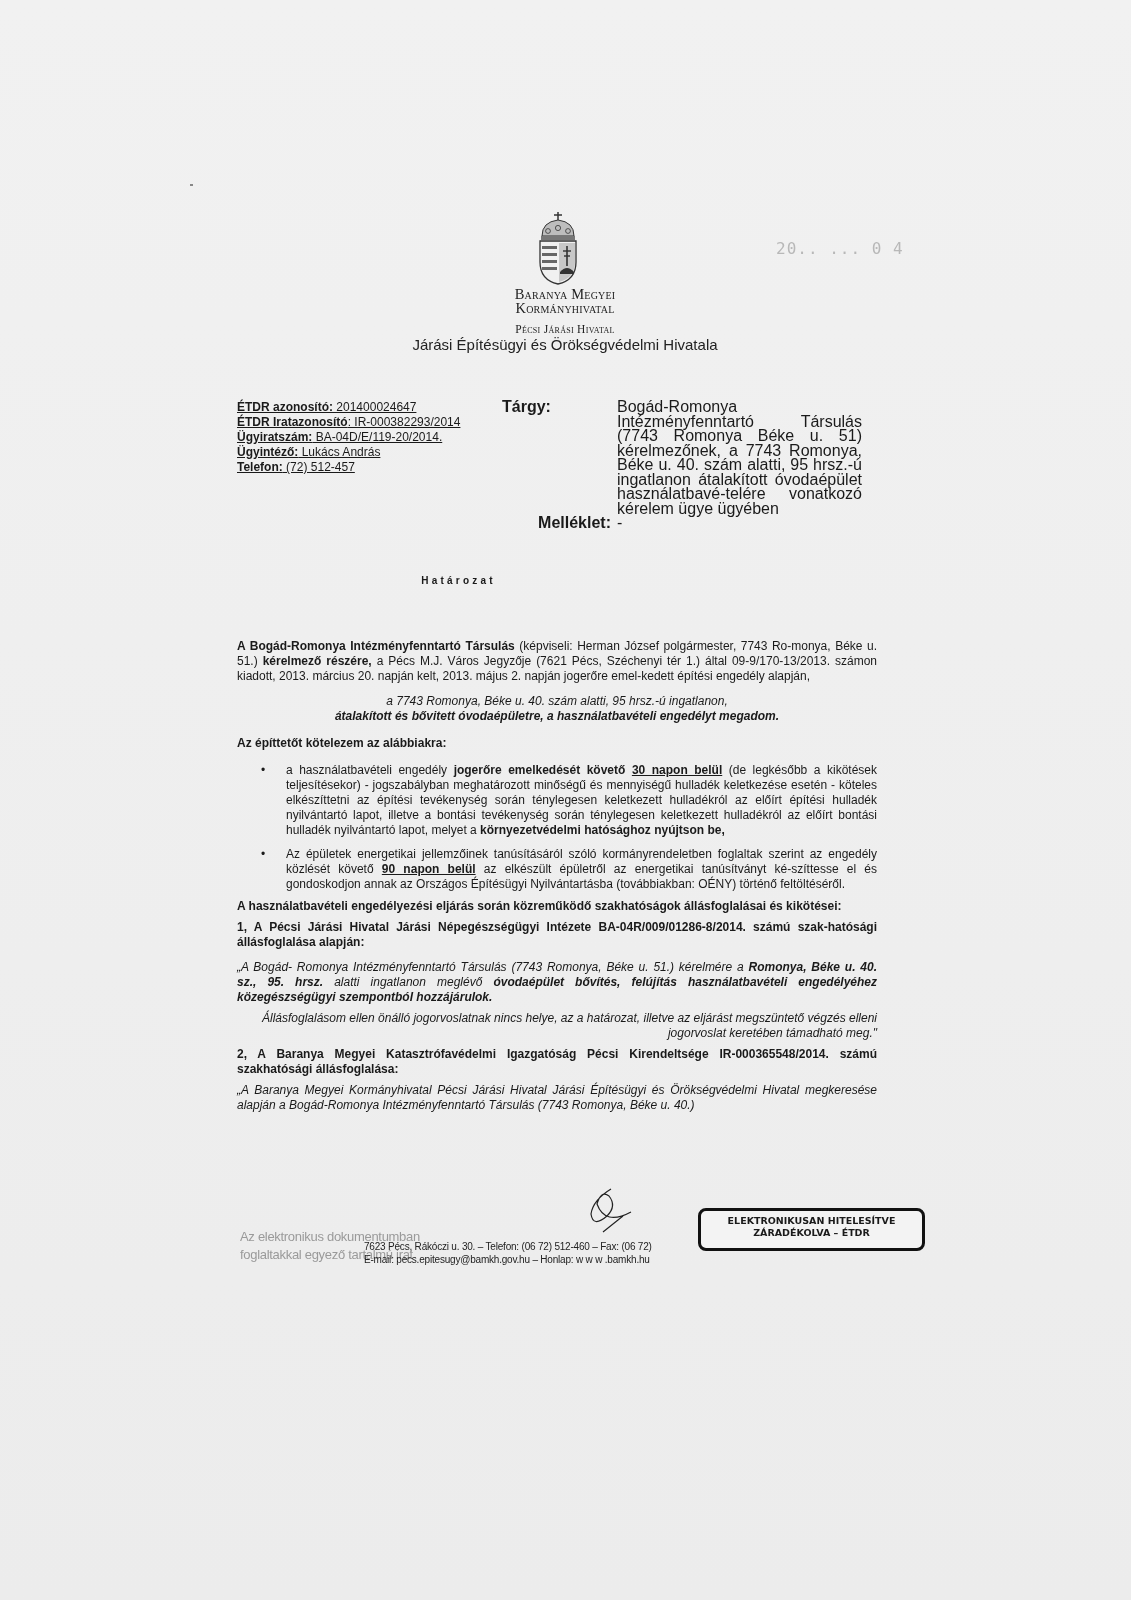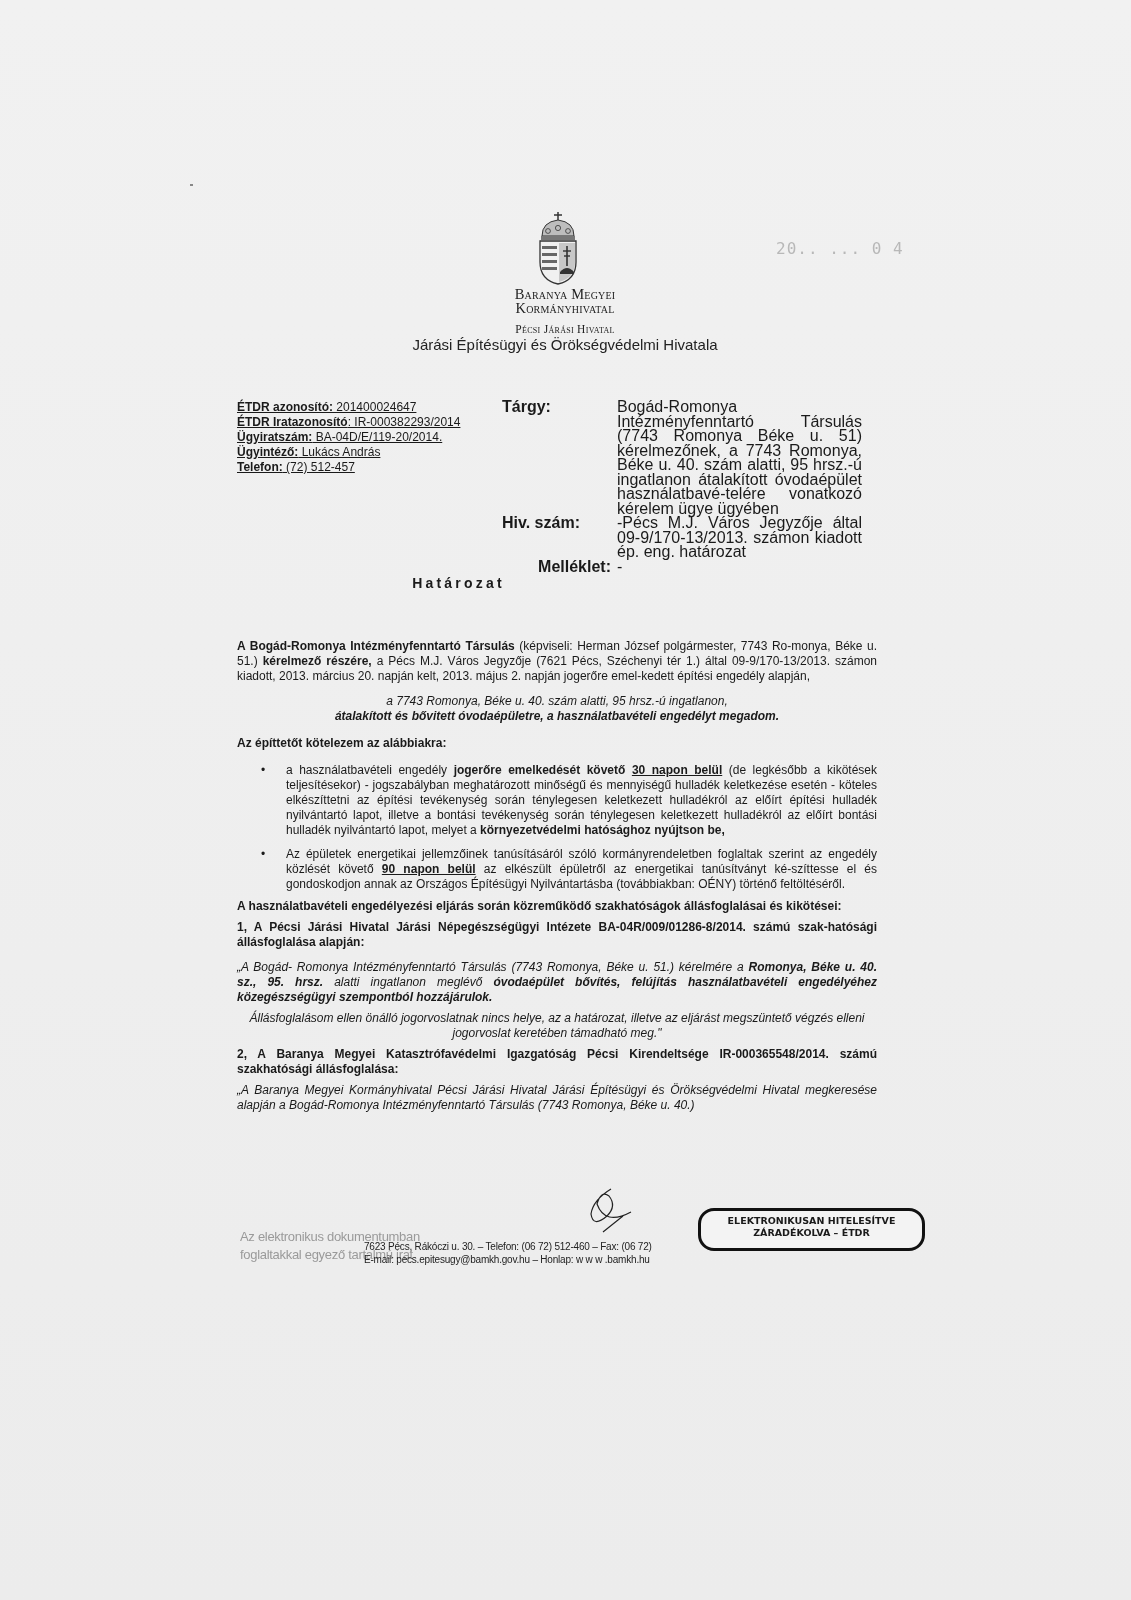--- a/index.html
+++ b/index.html
@@ -103,21 +103,21 @@
       width: 245px;
       text-align: justify;
     }
     
     .title {
       position: absolute;
       left: 0; width: 917px;
       top: 575px;
       text-align: center;
       font-weight: bold;
-      font-size: 14px;
+      font-size: 10px;
       letter-spacing: 3.2px;
     }
     .body {
       position: absolute;
       left: 237px; top: 639px;
       width: 640px;
       font-size: 12px;
       line-height: 15px;
       text-align: justify;
     }
@@ -167,21 +167,21 @@
     .signature {
       position: absolute;
       left: 583px; top: 1186px;
       width: 52px; height: 52px;
     }
     .etdr-box {
       position: absolute;
       left: 698px; top: 1208px;
       width: 221px; height: 33px;
       border: 3px solid #111;
-      border-radius: 16px;
+      border-radius: 8px;
       background: #f3f3f3;
       text-align: center;
       font-family: "DejaVu Sans", sans-serif;
       font-weight: bold;
       font-size: 9.5px;
       line-height: 12px;
       padding-top: 4px;
       box-sizing: content-box;
     }
   </style>
@@ -228,24 +228,20 @@
     <div class="row"><b>Ügyintéző:</b><span> Lukács András</span></div>
     <div class="row"><b>Telefon:</b><span> (72) 512-457</span></div>
   </div>
 
   <div class="subject">
     <div class="srow">
       <div class="slabel">Tárgy:</div>
       <div class="sval">Bogád-Romonya Intézményfenntartó Társulás (7743 Romonya Béke u. 51) kérelmezőnek, a 7743 Romonya, Béke u. 40. szám alatti, 95 hrsz.-ú ingatlanon átalakított óvodaépület használatbavé-telére vonatkozó kérelem ügye ügyében</div>
     </div>
     <div class="srow">
-      <div class="slabel">Hiv. szám:</div>
-      <div class="sval">-Pécs M.J. Város Jegyzője által 09-9/170-13/2013. számon kiadott ép. eng. határozat</div>
-    </div>
-    <div class="srow">
       <div class="slabel right">Melléklet:</div>
       <div class="sval">-</div>
     </div>
   </div>
 
   <div class="title">Határozat</div>
 
   <div class="body">
     <p><span class="b">A Bogád-Romonya Intézményfenntartó Társulás</span><span> (képviseli: Herman József polgármester, 7743 Ro-monya, Béke u. 51.) </span><span class="b">kérelmező részére,</span><span> a Pécs M.J. Város Jegyzője (7621 Pécs, Széchenyi tér 1.) által 09-9/170-13/2013. számon kiadott, 2013. március 20. napján kelt, 2013. május 2. napján jogerőre emel-kedett építési engedély alapján,</span></p>
 
@@ -262,21 +258,21 @@
         <span class="dot">•</span><span>Az épületek energetikai jellemzőinek tanúsításáról szóló kormányrendeletben foglaltak szerint az engedély közlését követő </span><span class="u">90 napon belül</span><span> az elkészült épületről az energetikai tanúsítványt ké-szíttesse el és gondoskodjon annak az Országos Építésügyi Nyilvántartásba (továbbiakban: OÉNY) történő feltöltéséről.</span>
       </li>
     </ul>
 
     <p class="b" style="margin-top:-2px">A használatbavételi engedélyezési eljárás során közreműködő szakhatóságok állásfoglalásai és kikötései:</p>
 
     <p class="b gap6">1, A Pécsi Járási Hivatal Járási Népegészségügyi Intézete BA-04R/009/01286-8/2014. számú szak-hatósági állásfoglalása alapján:</p>
 
     <p class="i gap10"><span>„A Bogád- Romonya Intézményfenntartó Társulás (7743 Romonya, Béke u. 51.) kérelmére a </span><span class="b">Romonya, Béke u. 40. sz., 95. hrsz.</span><span> alatti ingatlanon meglévő </span><span class="b">óvodaépület bővítés, felújítás használatbavételi engedélyéhez közegészségügyi szempontból hozzájárulok.</span></p>
 
-    <p class="i gap6" style="text-align:center">Állásfoglalásom ellen önálló jogorvoslatnak nincs helye, az a határozat, illetve az eljárást megszüntető végzés elleni jogorvoslat keretében támadható meg."</p>
+    <p class="i gap6" style="text-align:right">Állásfoglalásom ellen önálló jogorvoslatnak nincs helye, az a határozat, illetve az eljárást megszüntető végzés elleni jogorvoslat keretében támadható meg."</p>
 
     <p class="b gap6">2, A Baranya Megyei Katasztrófavédelmi Igazgatóság Pécsi Kirendeltsége IR-000365548/2014. számú szakhatósági állásfoglalása:</p>
 
     <p class="i gap6">„A Baranya Megyei Kormányhivatal Pécsi Járási Hivatal Járási Építésügyi és Örökségvédelmi Hivatal megkeresése alapján a Bogád-Romonya Intézményfenntartó Társulás (7743 Romonya, Béke u. 40.)</p>
   </div>
 
   <svg class="signature" viewBox="0 0 52 52">
     <path d="M28 3 Q10 14 8 28 Q10 42 24 30 Q34 20 26 10 Q18 4 14 18 Q22 40 48 26 M20 46 L40 30" fill="none" stroke="#222" stroke-width="1.2"></path>
   </svg>
 

